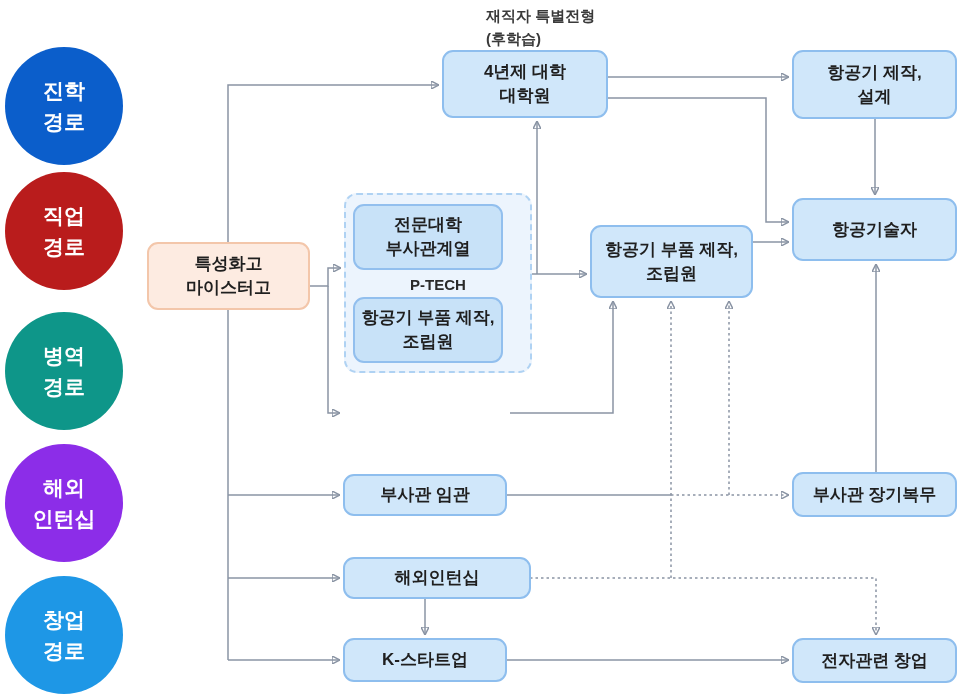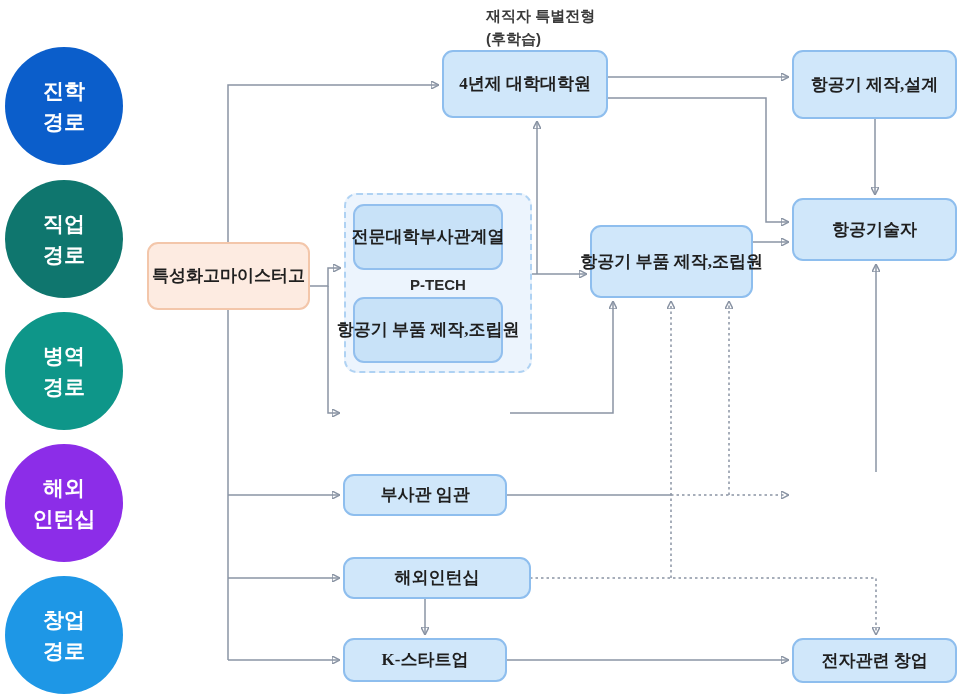--- a/index.html
+++ b/index.html
@@ -12,29 +12,29 @@
     font-weight:600;color:#3a3a3a;white-space:nowrap;margin-left:36px;}
   
   .connectors{position:absolute;left:0;top:0;z-index:1;}
   .connectors path{fill:none;stroke:#8a94a4;stroke-width:1.5;}
   .connectors .dotted path{stroke-dasharray:2.5 3;}
   
   .circle{position:absolute;left:5px;width:118px;height:118px;border-radius:50%;z-index:2;
     display:flex;flex-direction:column;align-items:center;justify-content:center;
     color:#ffffff;font-weight:bold;font-size:21px;line-height:31px;text-align:center;}
   .c1{top:47px;background:#0b5ecb;}
-  .c2{top:180px;background:#0f766e;text-align:right;}
+  .c2{top:172px;background:#b91c1c;text-align:right;}
   .c3{top:312px;background:#0e9689;}
   .c4{top:444px;background:#8c2de8;}
   .c5{top:576px;background:#1e97e6;}
   
   .node{position:absolute;z-index:2;box-sizing:border-box;
     background:#d0e7fa;border:2px solid #8ebeee;border-radius:11px;
-    display:flex;flex-direction:row;align-items:center;justify-content:center;
-    font-weight:bold;font-size:17px;line-height:24px;color:#1f1f1f;text-align:center;white-space:nowrap;font-family:Liberation Serif, serif;}
+    display:flex;flex-direction:column;align-items:center;justify-content:center;
+    font-weight:bold;font-size:17px;line-height:24px;color:#1f1f1f;text-align:center;white-space:nowrap;}
   .node.orange{background:#fdebe1;border-color:#f3c6aa;}
   .n-source{left:147px;top:242px;width:163px;height:68px;}
   .n-univ{left:442px;top:50px;width:166px;height:68px;}
   .n-group{position:absolute;z-index:2;box-sizing:border-box;left:344px;top:193px;width:188px;height:180px;
     background:#ecf4fd;border:2px dashed #afd2f3;border-radius:13px;}
   .n-inner-a{left:7px;top:9px;width:150px;height:66px;background:#c8e2f8;border-color:#92bfee;}
   .ptech-label{position:absolute;left:0;right:0;top:76px;height:26px;z-index:3;
     display:flex;align-items:center;justify-content:center;
     font-weight:bold;font-size:15px;color:#2a2a2a;}
   .n-inner-b{left:7px;top:102px;width:150px;height:66px;background:#c8e2f8;border-color:#92bfee;}
@@ -150,17 +150,20 @@
     <span>K-스타트업</span>
   </div>
 
   <div class="node n-aircraft">
     <span>항공기 제작,</span>
     <span>설계</span>
   </div>
   <div class="node n-engineer">
     <span>항공기술자</span>
   </div>
+  <div class="node n-ncolong">
+    <span>부사관 장기복무</span>
+  </div>
   <div class="node n-elec">
     <span>전자관련 창업</span>
   </div>
 
 </div>
 
 </body></html>

